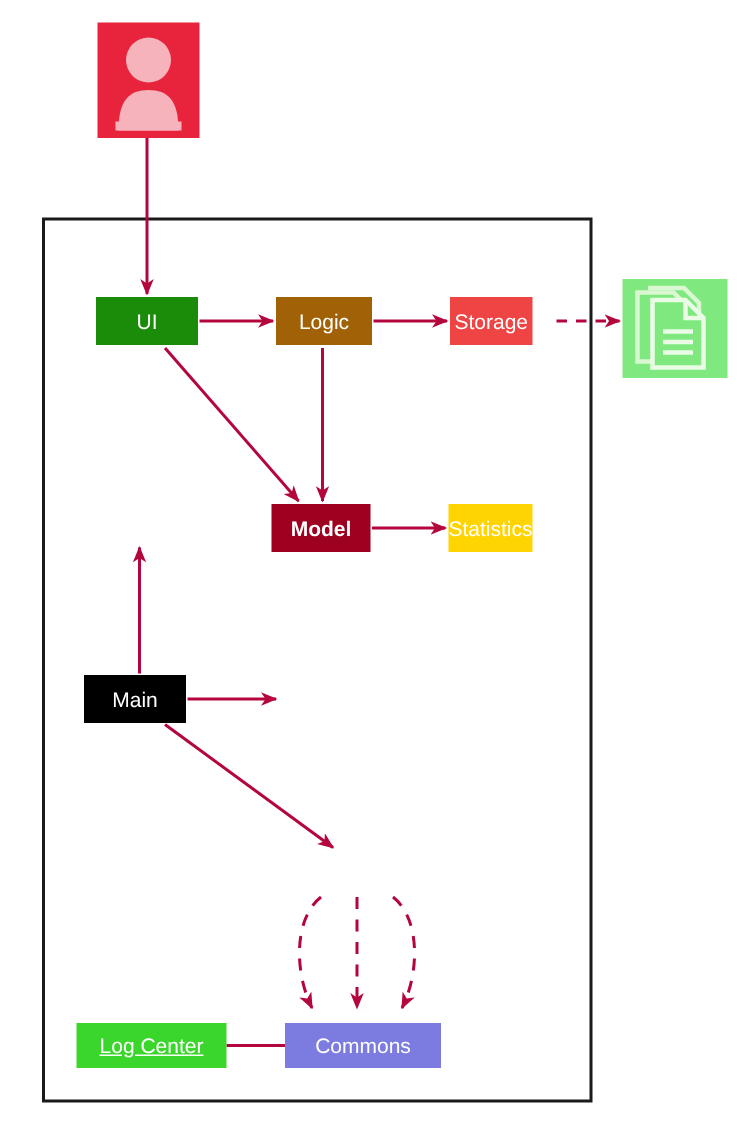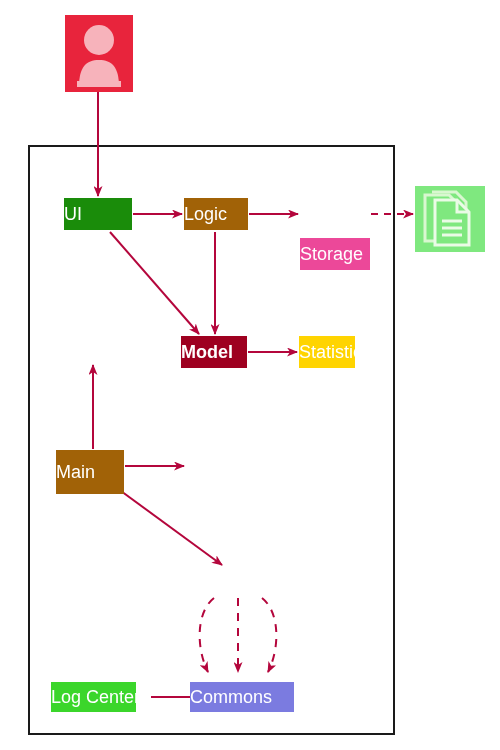--- a/index.html
+++ b/index.html
@@ -11,22 +11,23 @@
     width: 500px;
     height: 750px;
     position: relative;
     font-family: "Liberation Sans", sans-serif;
     overflow: hidden;
   }
   .node {
     position: absolute;
     display: flex;
     align-items: center;
+    justify-content: center;
     color: #ffffff;
-    font-size: 18px;
+    font-size: 14px;
     font-family: "Liberation Sans", sans-serif;
     line-height: 1;
     white-space: nowrap;
     box-sizing: border-box;
     z-index: 4;
   }
   .actor-box {
     position: absolute;
     left: 65px; top: 15px;
     width: 68px; height: 77px;
@@ -120,35 +121,35 @@
 </div>
 
 <div class="node" style="left:64px; top:198px; width:68px; height:32px; background:#1a8c0a;">
   <span>UI</span>
 </div>
 
 <div class="node" style="left:184px; top:198px; width:64px; height:32px; background:#a16207;">
   <span>Logic</span>
 </div>
 
-<div class="node" style="left:300px; top:198px; width:70px; height:32px; background:#ec4899;margin-top:40px;">
+<div class="node" style="left:300px; top:198px; width:55px; height:32px; background:#ef4444;">
   <span>Storage</span>
 </div>
 
 <div class="node" style="left:181px; top:336px; width:66px; height:32px; background:#9e0020;font-weight:bold;">
   <span>Model</span>
 </div>
 
 <div class="node" style="left:299px; top:336px; width:56px; height:32px; background:#ffd400;">
   <span>Statistics</span>
 </div>
 
-<div class="node" style="left:56px; top:450px; width:68px; height:44px; background:#a16207;">
+<div class="node" style="left:56px; top:450px; width:68px; height:32px; background:#000000;">
   <span>Main</span>
 </div>
 
-<div class="node" style="left:51px; top:682px; width:85px; height:30px; background:#3bd62b;">
+<div class="node" style="left:51px; top:682px; width:100px; height:30px; background:#3bd62b;text-decoration:underline;">
   <span>Log Center</span>
 </div>
 
 <div class="node" style="left:190px; top:682px; width:104px; height:30px; background:#7b7be0;">
   <span>Commons</span>
 </div>
 
 </body></html>

